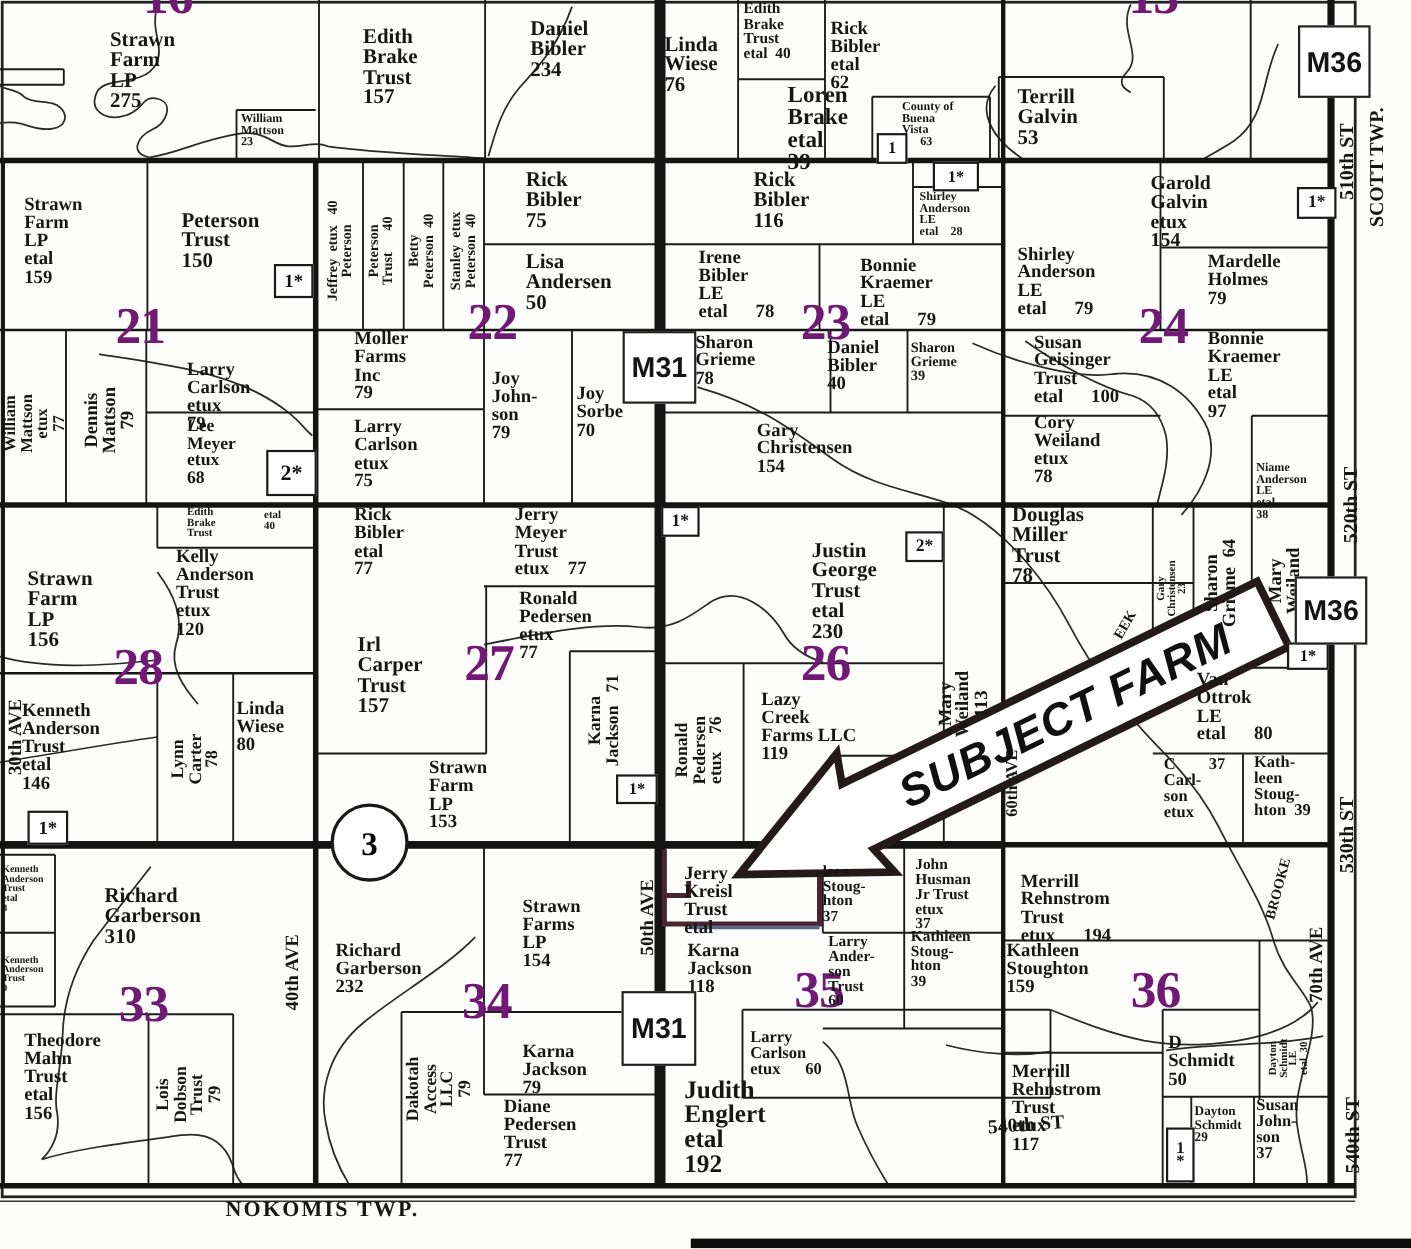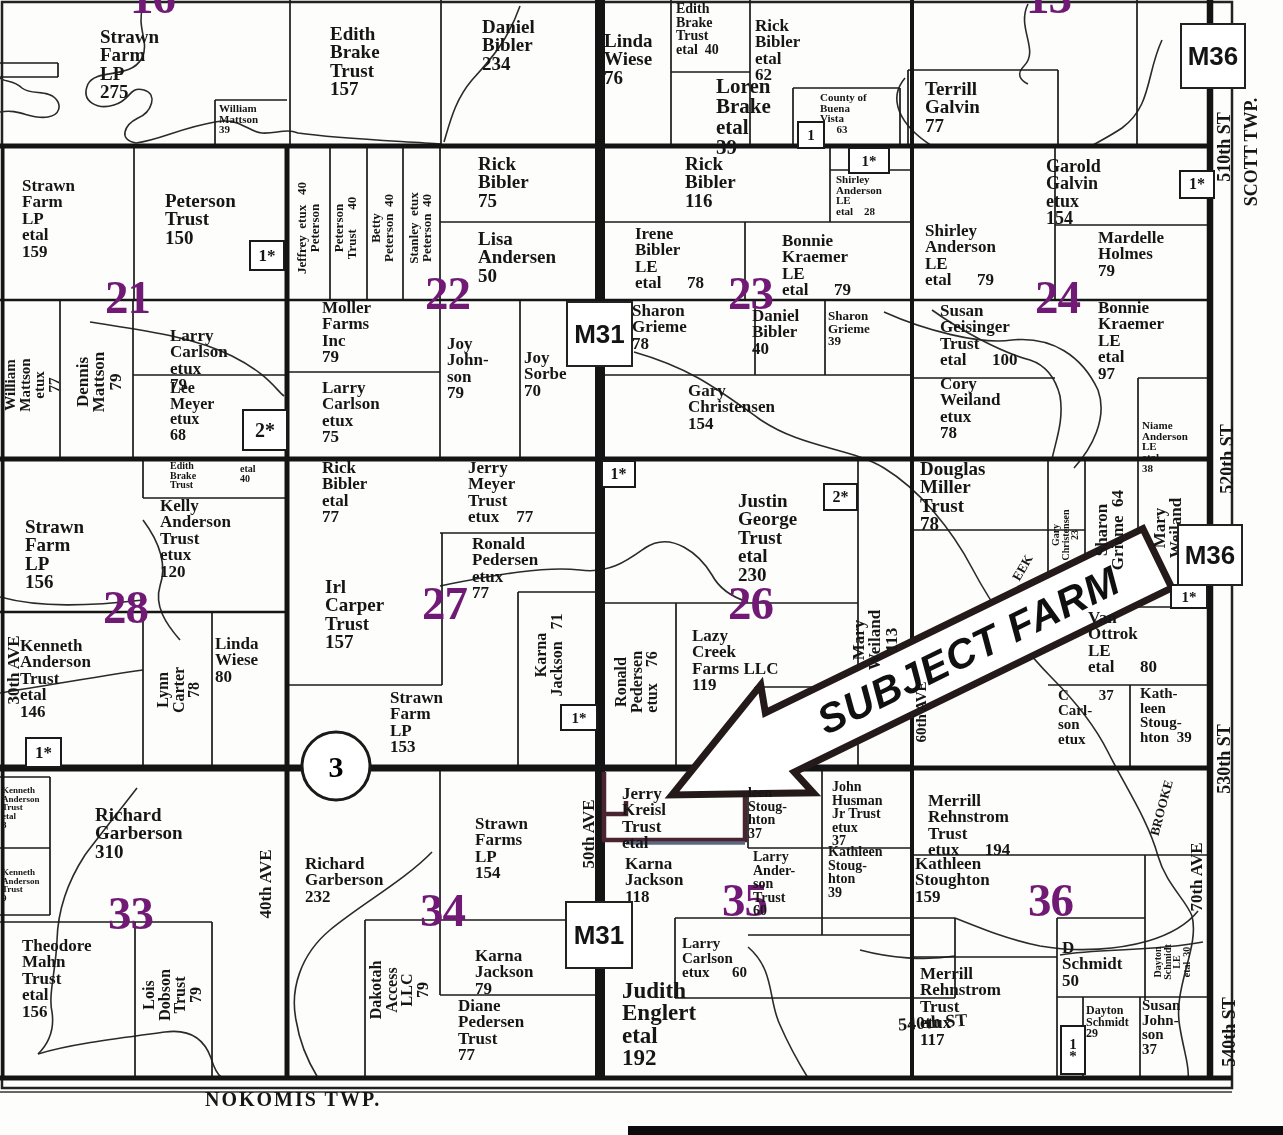--- a/index.html
+++ b/index.html
@@ -115,21 +115,21 @@
     <div class="arrow-text">SUBJECT FARM</div>
   </div>
 
   <div class="botbar"></div>
 <div class="lbl" style="font-size: 19px; left: 100px; top: 28px;">Strawn
 Farm
 LP
 275</div>
     <div class="lbl" style="font-size: 11px; left: 219px; top: 103px;">William
 Mattson
-39</div>
+23</div>
     <div class="lbl" style="font-size: 19px; left: 330px; top: 25px;">Edith
 Brake
 Trust
 157</div>
     <div class="lbl" style="font-size: 19px; left: 482px; top: 18px;">Daniel
 Bibler
 234</div>
     <div class="lbl" style="font-size: 19px; left: 604px; top: 32px;">Linda
 Wiese
 76</div>
@@ -144,21 +144,21 @@
     <div class="lbl" style="font-size: 17px; left: 755px; top: 18px;">Rick
 Bibler
 etal
 62</div>
     <div class="lbl" style="font-size: 11px; left: 820px; top: 92px;">County of
 Buena
 Vista
       63</div>
     <div class="lbl" style="font-size: 19px; left: 925px; top: 80px;">Terrill
 Galvin
-77</div>
+53</div>
     <div class="lbl" style="font-size: 17px; left: 22px; top: 178px;">Strawn
 Farm
 LP
 etal
 159</div>
     <div class="lbl" style="font-size: 19px; left: 165px; top: 192px;">Peterson
 Trust
 150</div>
     <div class="lbl v" style="font-size: 15px; left: 32px; top: 385px;">William
 Mattson

